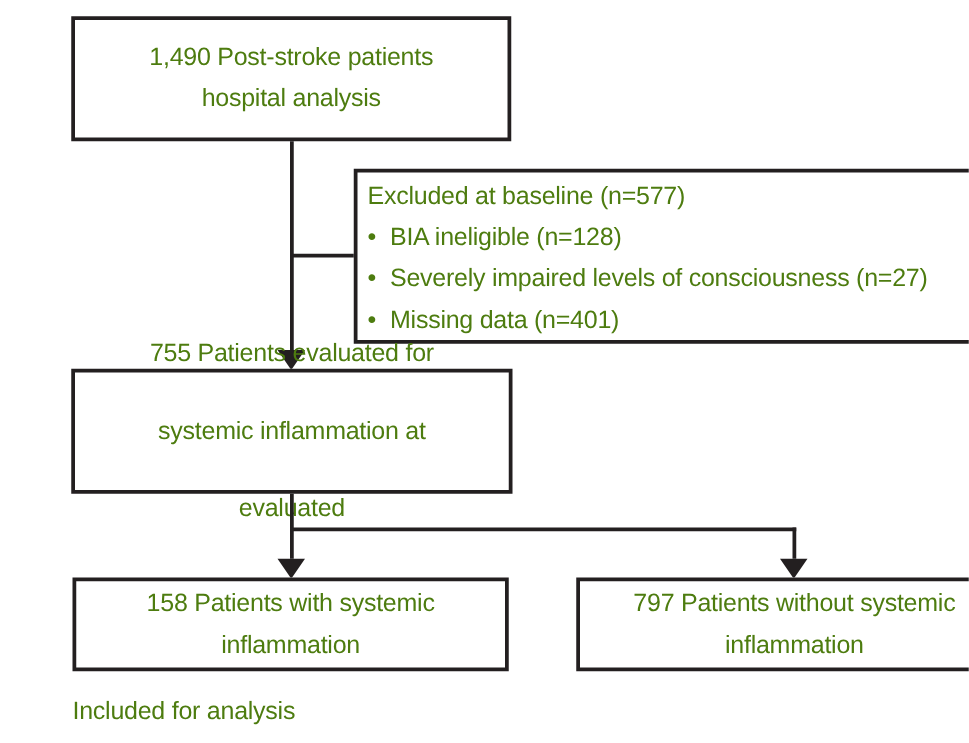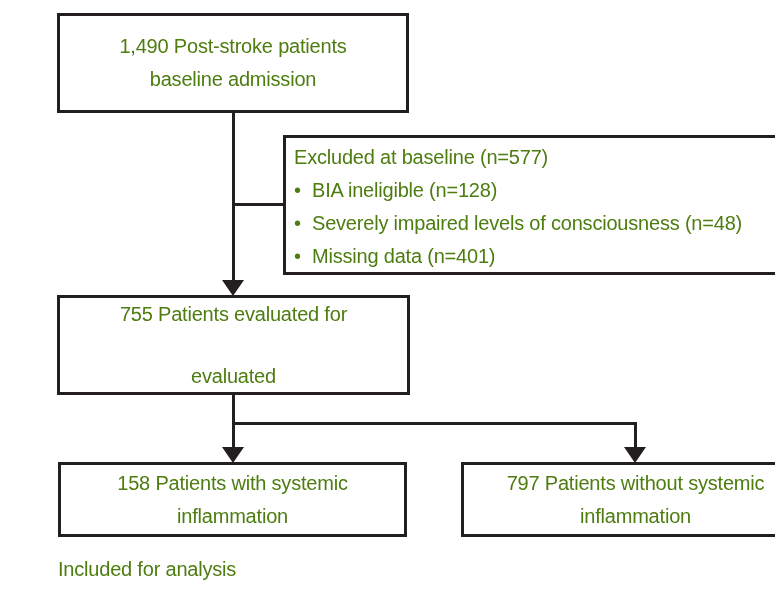--- a/index.html
+++ b/index.html
@@ -77,46 +77,47 @@
   #ah-with      { left: 175px; top: 447px; }
   #ah-without   { left: 577px; top: 447px; }
 </style>
 </head>
 <body>
 
 <div class="canvas">
 
   <div class="box centered" id="box-screened">
     <div>1,490 Post-stroke patients</div>
-    <div>baseline admission</div>
+    <div>hospital analysis</div>
   </div>
 
   <div class="line" id="v-screened-evaluated"></div>
   <div class="arrow-down" id="ah-evaluated"></div>
   <div class="line" id="h-to-excluded"></div>
   <div class="arrow-right" id="ah-excluded"></div>
 
   <div class="box list" id="box-excluded">
     <div>Excluded at baseline (n=577)</div>
     <div class="bullet-row">
       <span class="bullet">•</span>
       <span>BIA ineligible (n=128)</span>
     </div>
     <div class="bullet-row">
       <span class="bullet">•</span>
-      <span>Severely impaired levels of consciousness (n=48)</span>
+      <span>Severely impaired levels of consciousness (n=27)</span>
     </div>
     <div class="bullet-row">
       <span class="bullet">•</span>
       <span>Missing data (n=401)</span>
     </div>
   </div>
 
   <div class="box centered" id="box-evaluated">
     <div>755 Patients evaluated for</div>
+    <div>systemic inflammation at</div>
     <div>evaluated</div>
   </div>
 
   <div class="line" id="v-evaluated-branch"></div>
   <div class="line" id="h-branch"></div>
   <div class="line" id="v-branch-right"></div>
   <div class="arrow-down" id="ah-with"></div>
   <div class="arrow-down" id="ah-without"></div>
 
   <div class="box centered" id="box-with">

